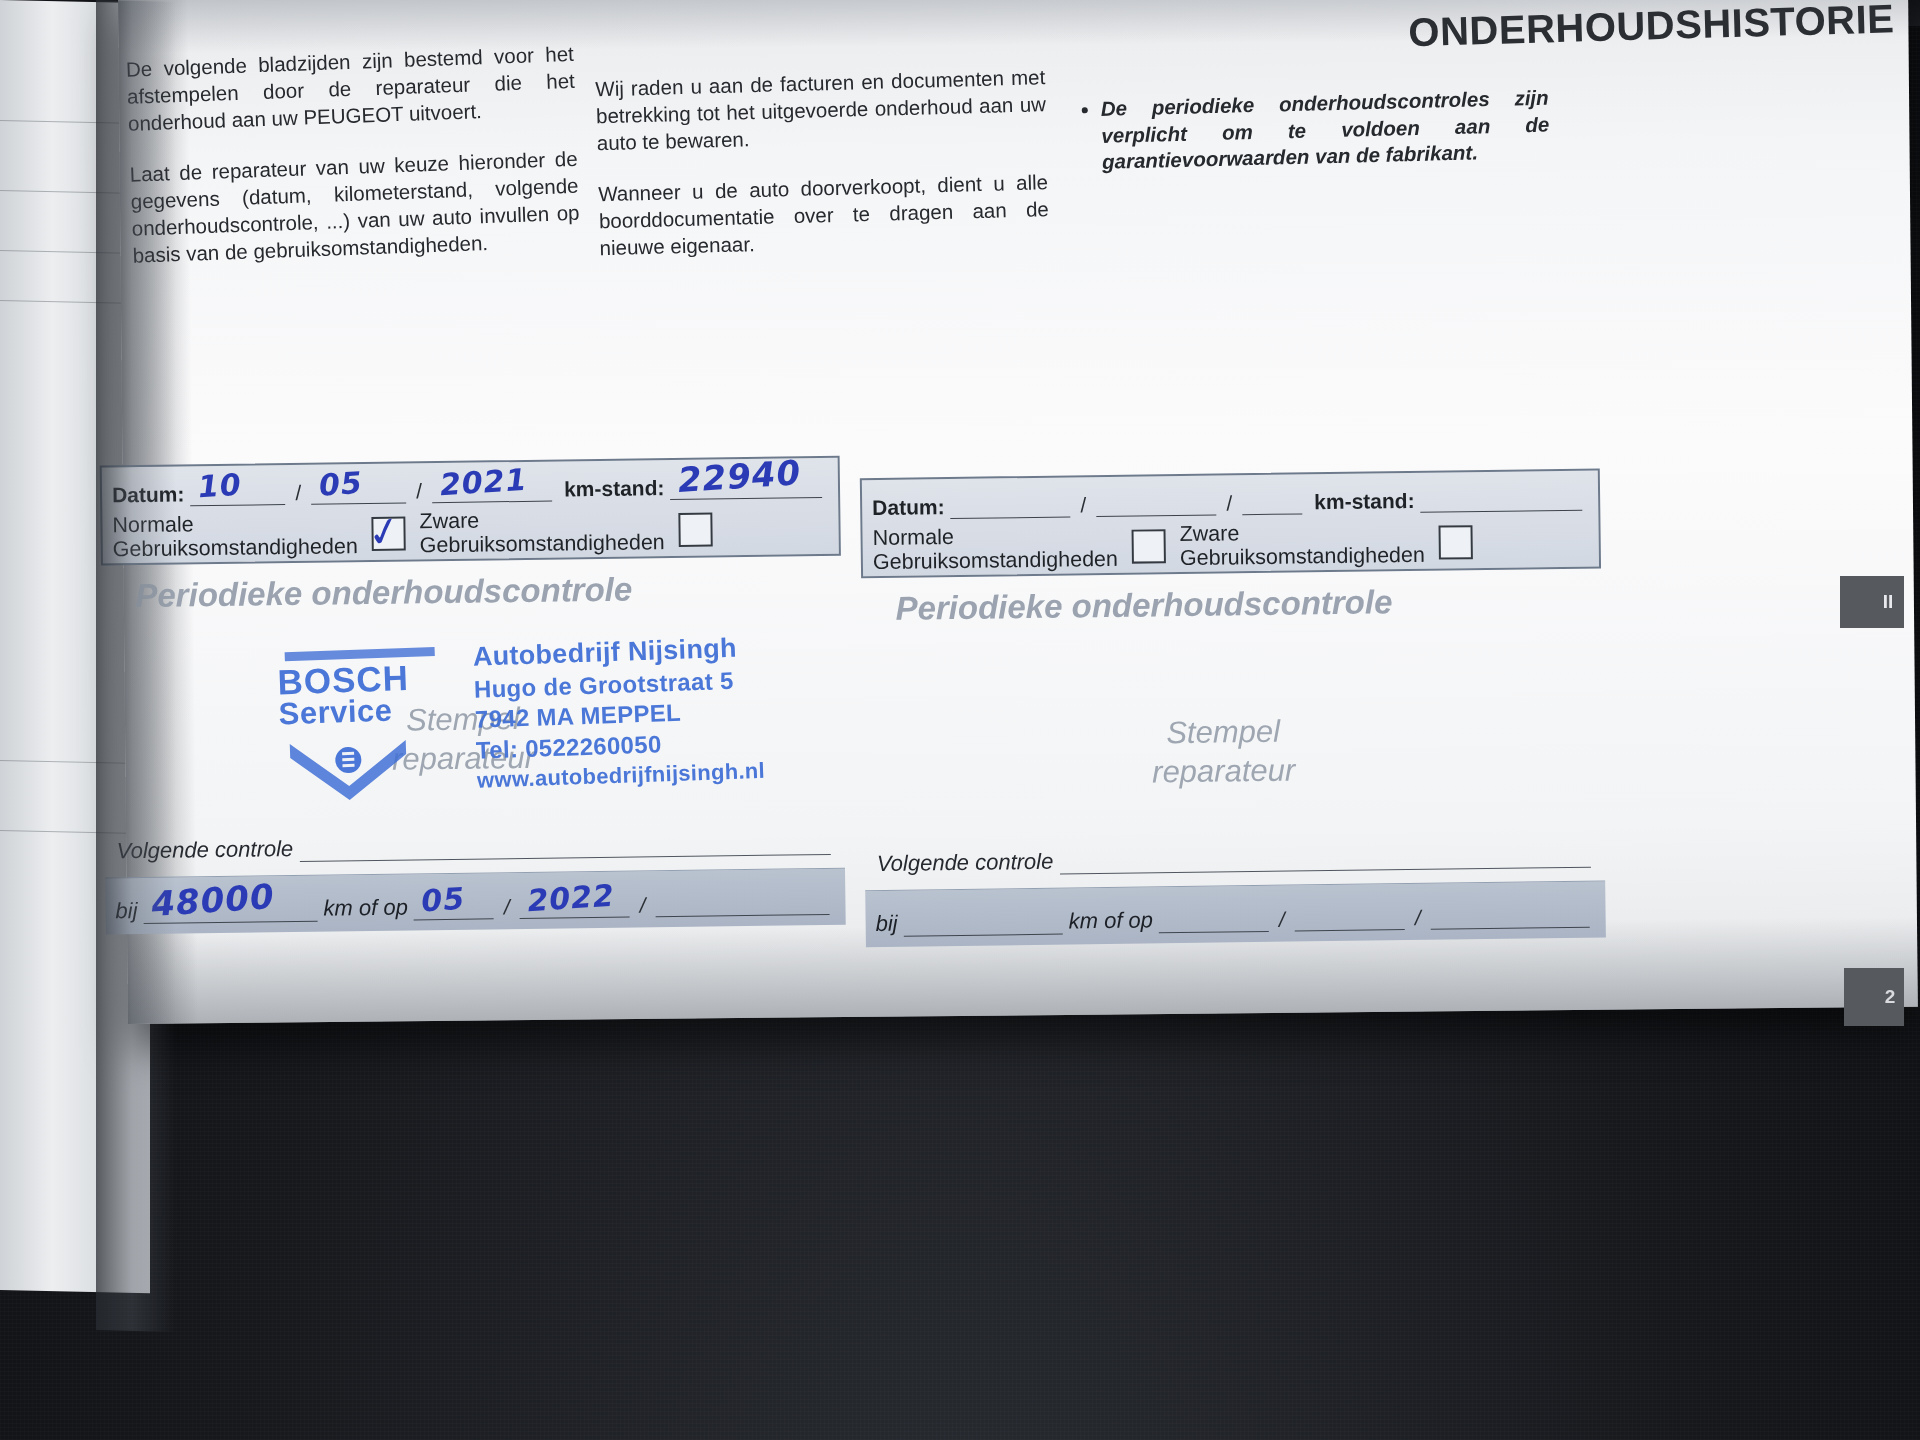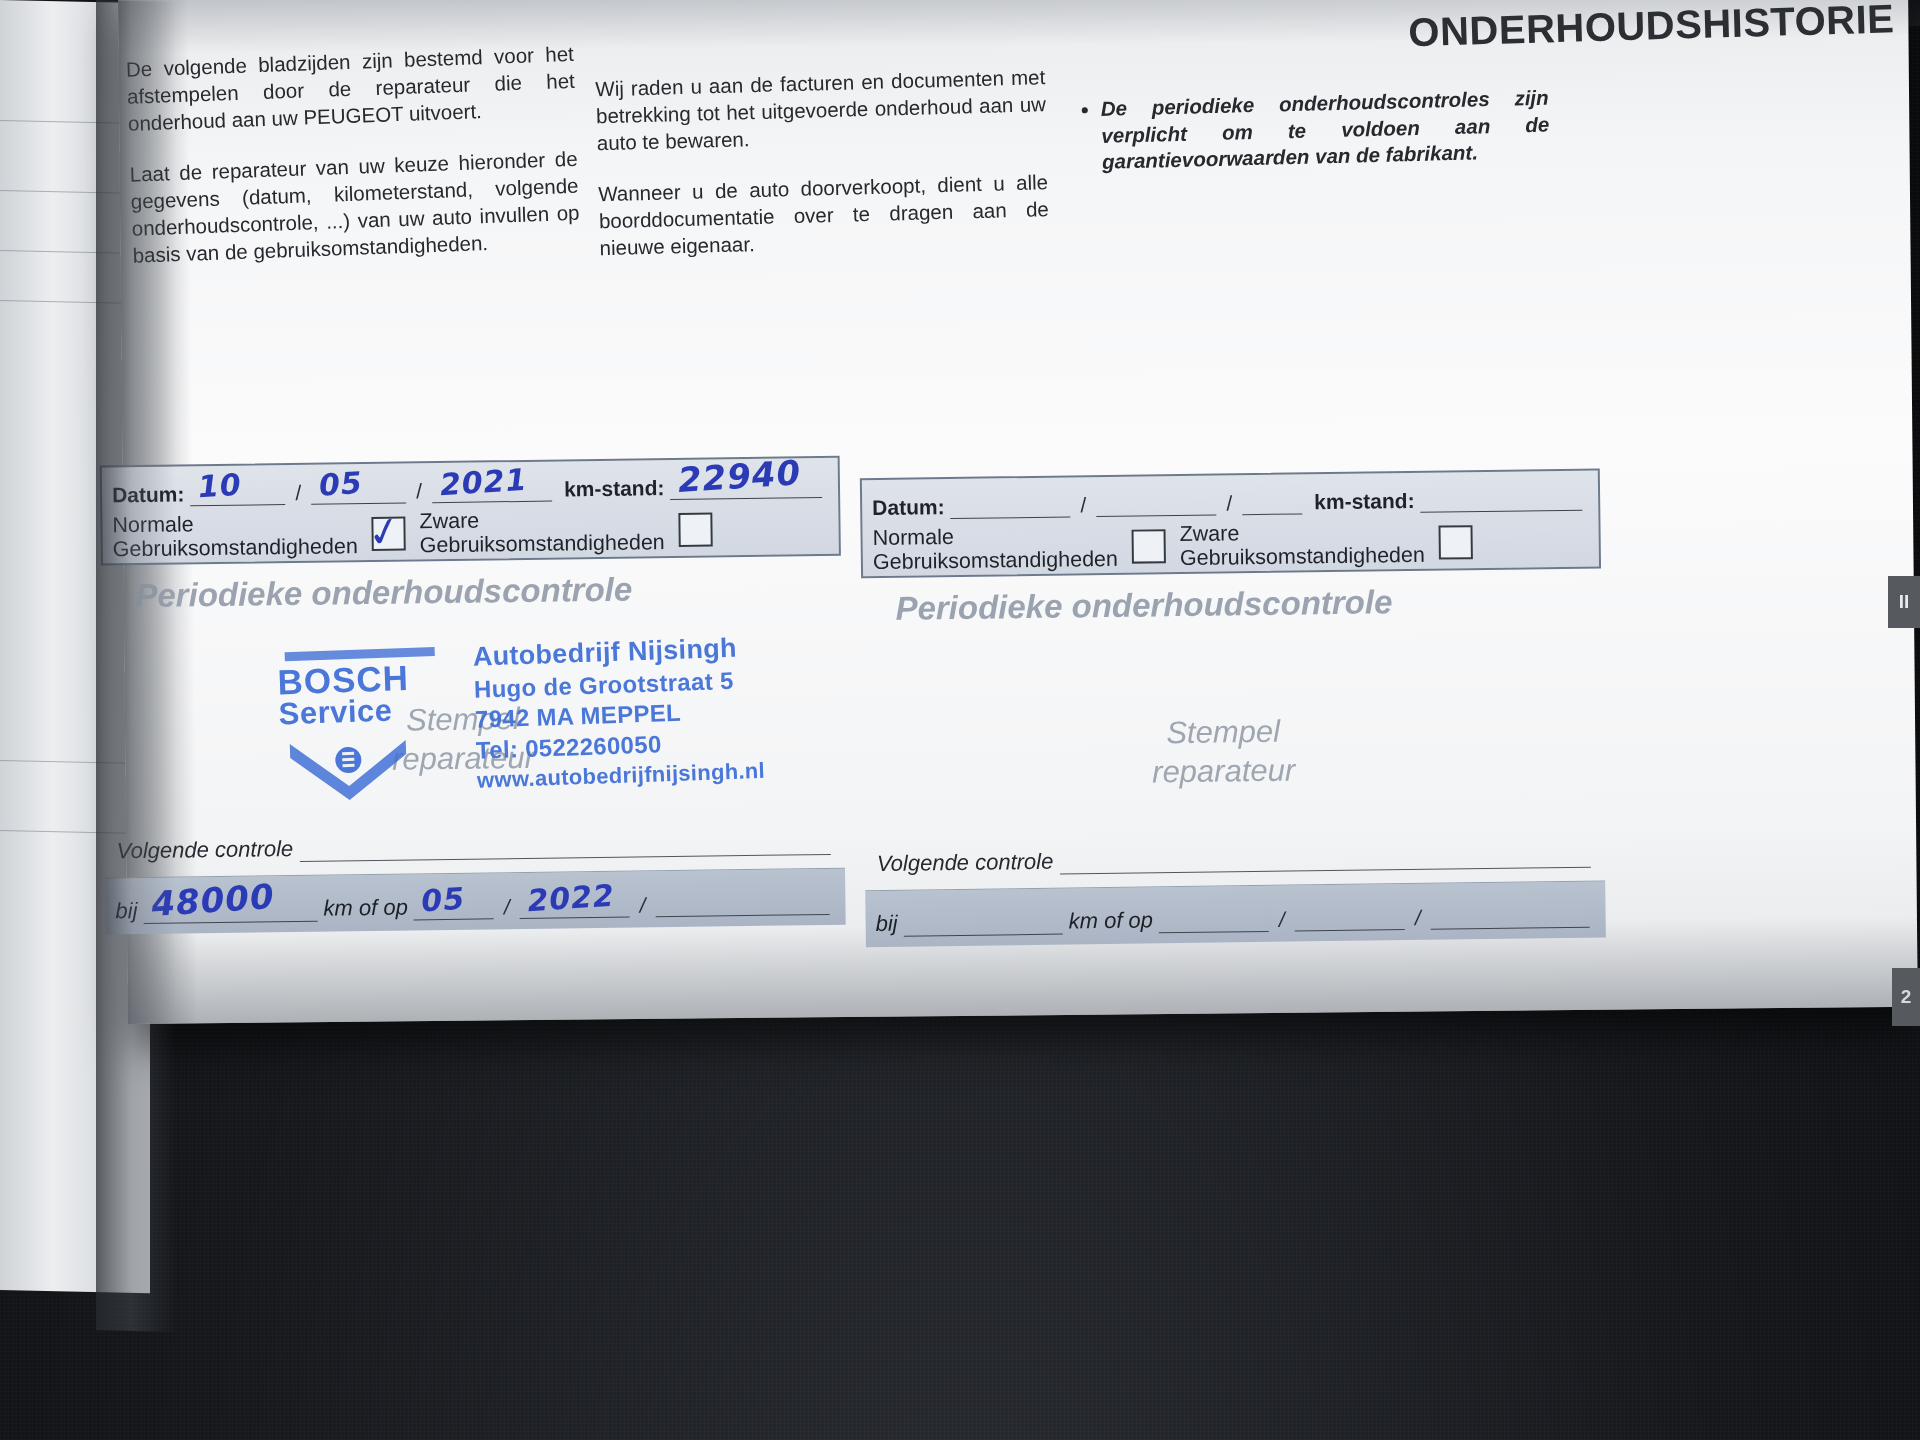--- a/index.html
+++ b/index.html
@@ -308,28 +308,29 @@
     font-size: 24px;
     line-height: 1.28;
     letter-spacing: .3px;
   }
   .stamp-addr .name { font-size: 27px; }
   .stamp-addr .www { font-size: 22px; }
 
   
   .tab {
     position: absolute;
-    right: 0;
+    right: 16px;
     background: #56595e;
     color: #e7e9ec;
     font-size: 19px;
     font-weight: bold;
     display: flex;
     align-items: center;
     justify-content: center;
+    padding-left: 32px;
   }
   .tab-1 { top: 576px; width: 32px; height: 52px; }
   .tab-2 { top: 968px; width: 28px; height: 58px; color:#d8dadd; }
 
   .page-shadow-left {
     position: absolute;
     left: 0; top: 0; width: 70px; height: 1030px;
     background: linear-gradient(90deg, rgba(60,64,70,.55), rgba(255,255,255,0));
   }
 </style>

